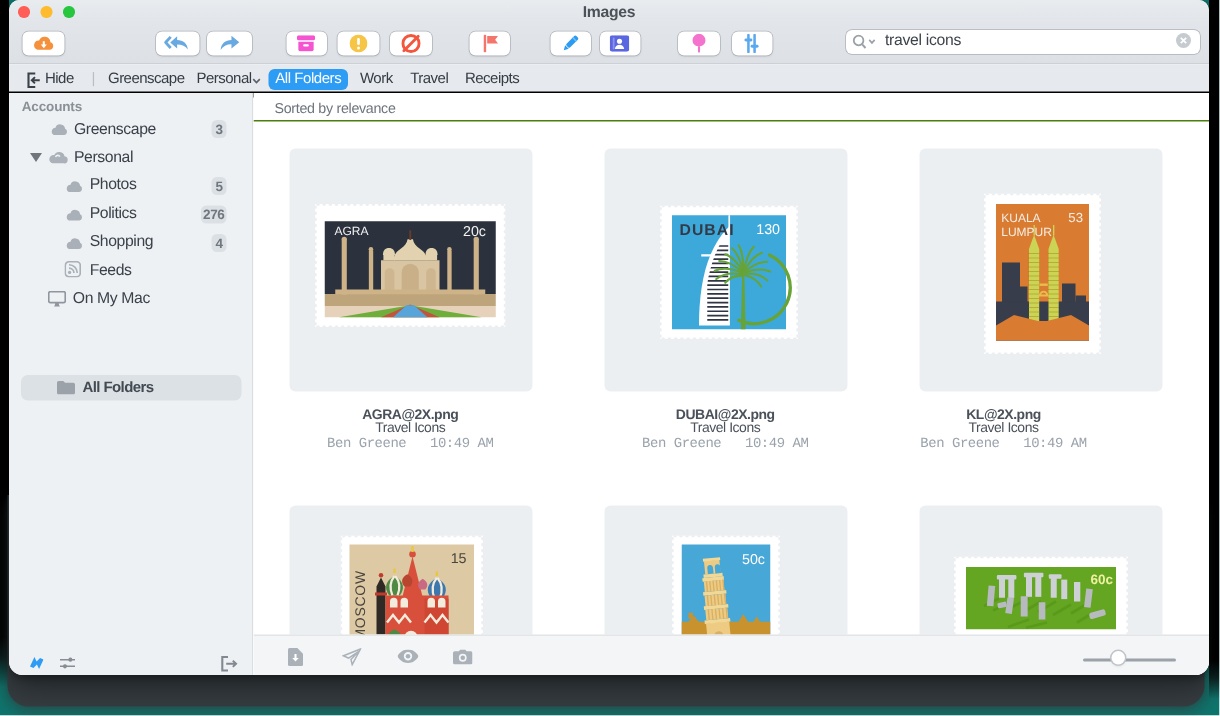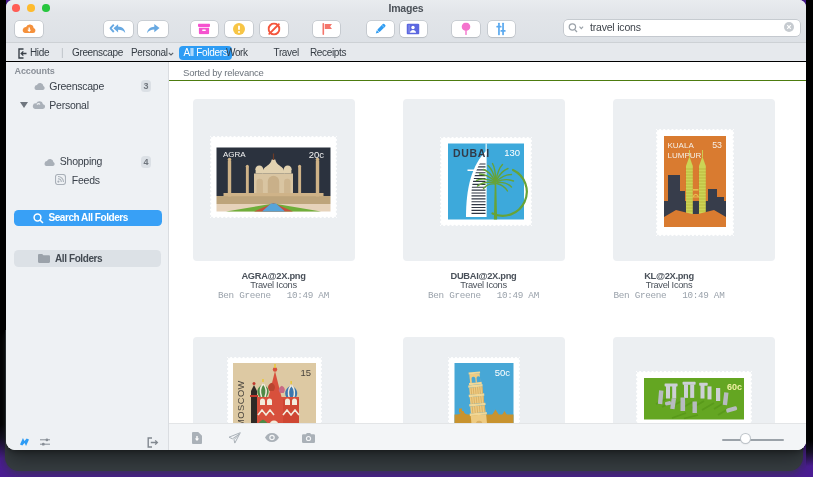--- a/index.html
+++ b/index.html
@@ -1,19 +1,19 @@
 <!DOCTYPE html>
 <html><head>
 <meta charset="utf-8">
 <style>
   html,body{margin:0;padding:0;}
   body{width:813px;height:477px;overflow:hidden;background:#fff;
        font-family:"Liberation Sans",sans-serif;-webkit-font-smoothing:antialiased;}
   .abs{position:absolute;}
-  #stage{position:relative;width:813px;height:477px;background:#4c1d95;overflow:hidden;}
+  #stage{position:relative;width:813px;height:477px;background:#0f766e;overflow:hidden;}
   #stripL{left:0;top:0;width:6px;height:458px;
     background:linear-gradient(to bottom,#000 0,#000 424px,rgba(10,14,15,.85) 438px,rgba(40,46,48,0) 100%);}
   #stripR{left:806px;top:0;width:7px;height:466px;
     background:linear-gradient(to bottom,#000 0,#000 440px,rgba(10,14,15,.8) 452px,rgba(40,46,48,0) 100%);}
   #backdrop{left:5px;top:330px;width:798px;height:141px;background:#373e42;
     border-radius:0 0 14px 14px;box-shadow:0 5px 11px rgba(55,62,66,.38),0 2px 4px rgba(55,62,66,.3);}
   #win{left:6px;top:0;width:800px;height:450px;background:#fff;
     border-radius:7px 7px 9px 9px;box-shadow:0 9px 20px rgba(0,0,0,.42),0 2px 5px rgba(0,0,0,.3);}
   
   #header{left:0;top:0;width:800px;height:42px;border-radius:7px 7px 0 0;
@@ -170,21 +170,21 @@
         <path d="M9.5 5.5H4.4 M6.3 3.4 4.2 5.5l2.1 2.1" fill="none" stroke="#3a4149" stroke-width="1.3"></path>
       </svg>
       <span class="tab" style="left:24px;">Hide</span>
       <span class="tab" style="left:55px;color:#b9bec4;">|</span>
       <span class="tab" style="left:66px;">Greenscape</span>
       <span class="tab" style="left:125px;">Personal</span>
       <svg class="abs" style="left:161.5px;top:9px;" width="6" height="4" viewBox="0 0 6 4">
           <path d="M.8.8l2.2 2.2L5.2.8" fill="none" stroke="#5a6168" stroke-width="1.1"></path>
         </svg>
       <div id="pill">All Folders</div>
-      <span class="tab" style="left:220px;">Work</span>
+      <span class="tab" style="left:234px;">Work</span>
       <span class="tab" style="left:267.5px;">Travel</span>
       <span class="tab" style="left:304px;">Receipts</span>
     </div>
 
     <div id="sidebar" class="abs">
       <div class="slabel" style="top:3.5px;">Accounts</div>
       <div class="srow" style="top:14.8px;">
         <svg class="abs" style="left:26.5px;top:5.5px;" width="13" height="9" viewBox="0 0 13 9">
             <path fill="#a9b0b8" d="M10.4 3.9A3.3 3.3 0 0 0 4 3.1 2.6 2.6 0 0 0 2.9 8h6.9a2.15 2.15 0 0 0 .6-4.1z"></path>
           </svg>
@@ -194,41 +194,55 @@
       <div class="srow" style="top:33.6px;">
         <svg class="abs" style="left:13.5px;top:6.5px;" width="8" height="6" viewBox="0 0 8 6">
             <path fill="#6f767e" d="M0 0h8L4 6z"></path>
           </svg>
         <svg class="abs" style="left:25.5px;top:4.5px;" width="14" height="10" viewBox="0 0 14 10">
             <path fill="#aab1b9" d="M11 4.2A3.6 3.6 0 0 0 4.2 3.4 2.8 2.8 0 0 0 3.1 8.9h7.4A2.3 2.3 0 0 0 11 4.2z"></path>
             <path fill="#eef1f4" d="M4.6 4.6a2 2 0 0 1 3.8-.4l-.9.5a1.1 1.1 0 0 0-2 .2z"></path>
           </svg>
         <span class="t" style="left:43.3px;">Personal</span>
       </div>
+      <div class="srow" style="top:52.4px;">
+        <svg class="abs" style="left:37px;top:5.5px;" width="13" height="9" viewBox="0 0 13 9">
+            <path fill="#a9b0b8" d="M10.4 3.9A3.3 3.3 0 0 0 4 3.1 2.6 2.6 0 0 0 2.9 8h6.9a2.15 2.15 0 0 0 .6-4.1z"></path>
+          </svg>
+        <span class="t" style="left:53.8px;">Photos</span>
+        <div class="badge" style="left:135px;width:10px;">5</div>
+      </div>
+      <div class="srow" style="top:71.2px;">
+        <svg class="abs" style="left:37px;top:5.5px;" width="13" height="9" viewBox="0 0 13 9">
+            <path fill="#a9b0b8" d="M10.4 3.9A3.3 3.3 0 0 0 4 3.1 2.6 2.6 0 0 0 2.9 8h6.9a2.15 2.15 0 0 0 .6-4.1z"></path>
+          </svg>
+        <span class="t" style="left:53.8px;">Politics</span>
+        <div class="badge" style="left:128px;width:17px;">276</div>
+      </div>
       <div class="srow" style="top:90px;">
         <svg class="abs" style="left:37px;top:5.5px;" width="13" height="9" viewBox="0 0 13 9">
             <path fill="#a9b0b8" d="M10.4 3.9A3.3 3.3 0 0 0 4 3.1 2.6 2.6 0 0 0 2.9 8h6.9a2.15 2.15 0 0 0 .6-4.1z"></path>
           </svg>
         <span class="t" style="left:53.8px;">Shopping</span>
         <div class="badge" style="left:135px;width:10px;">4</div>
       </div>
-      <div class="srow" style="top:108.8px;margin-left:12px;">
+      <div class="srow" style="top:108.8px;">
         <svg class="abs" style="left:37px;top:3.5px;" width="11" height="11" viewBox="0 0 11 11">
             <rect x=".5" y=".5" width="10" height="10" rx="2.4" fill="none" stroke="#a9b0b8" stroke-width="1.1"></rect>
             <circle cx="3.4" cy="7.6" r="1.1" fill="#a9b0b8"></circle>
             <path d="M3 4.7a3.3 3.3 0 0 1 3.3 3.3 M3 2.5a5.5 5.5 0 0 1 5.5 5.5" fill="none" stroke="#a9b0b8" stroke-width="1.1"></path>
           </svg>
         <span class="t" style="left:53.8px;">Feeds</span>
       </div>
-      <div id="searchrow">
-        <svg class="abs" style="left:19px;top:3px;" width="11" height="11" viewBox="0 0 11 11">
-            <circle cx="4.5" cy="4.5" r="3.4" fill="none" stroke="#fff" stroke-width="1.5"></circle>
-            <line x1="7" y1="7" x2="10" y2="10" stroke="#fff" stroke-width="1.5"></line>
-          </svg>
-        <span class="abs" style="left:34.5px;top:2.5px;font-weight:700;letter-spacing:-.45px;">Search All Folders</span>
+      <div class="srow" style="top:127.6px;">
+        <svg class="abs" style="left:26px;top:4px;" width="12" height="11" viewBox="0 0 12 11">
+            <rect x=".5" y=".5" width="11" height="7.2" rx="1" fill="none" stroke="#8f969e" stroke-width="1.1"></rect>
+            <path d="M4 10.4c.6-.8.8-1.4.8-2.7h2.4c0 1.3.2 1.9.8 2.7z" fill="#8f969e"></path>
+          </svg>
+        <span class="t" style="left:42.5px;">On My Mac</span>
       </div>
       <div class="slabel" style="top:189px;font-style:italic;">Folders</div>
       <div id="allfrow">
         <svg class="abs" style="left:24px;top:4px;" width="12" height="9" viewBox="0 0 12 9">
             <path fill="#9ba2aa" d="M0 1.2C0 .5.5 0 1.2 0h3l1.2 1.2h5.4c.7 0 1.2.5 1.2 1.2v5.4c0 .7-.5 1.2-1.2 1.2H1.2C.5 9 0 8.5 0 7.8z"></path>
           </svg>
         <span class="abs" style="left:41.5px;top:2.5px;font-weight:700;font-size:10px;letter-spacing:-.4px;color:#434a52;">All Folders</span>
       </div>
       <svg class="abs" style="left:14px;top:376px;" width="9" height="8" viewBox="0 0 9 8">
           <path fill="#2e9cf4" d="M0 6.4 2.95 0l1.45 3 2.3-2.4L9 1.6 6.05 8l-1.45-3-2.3 2.4z"></path>

